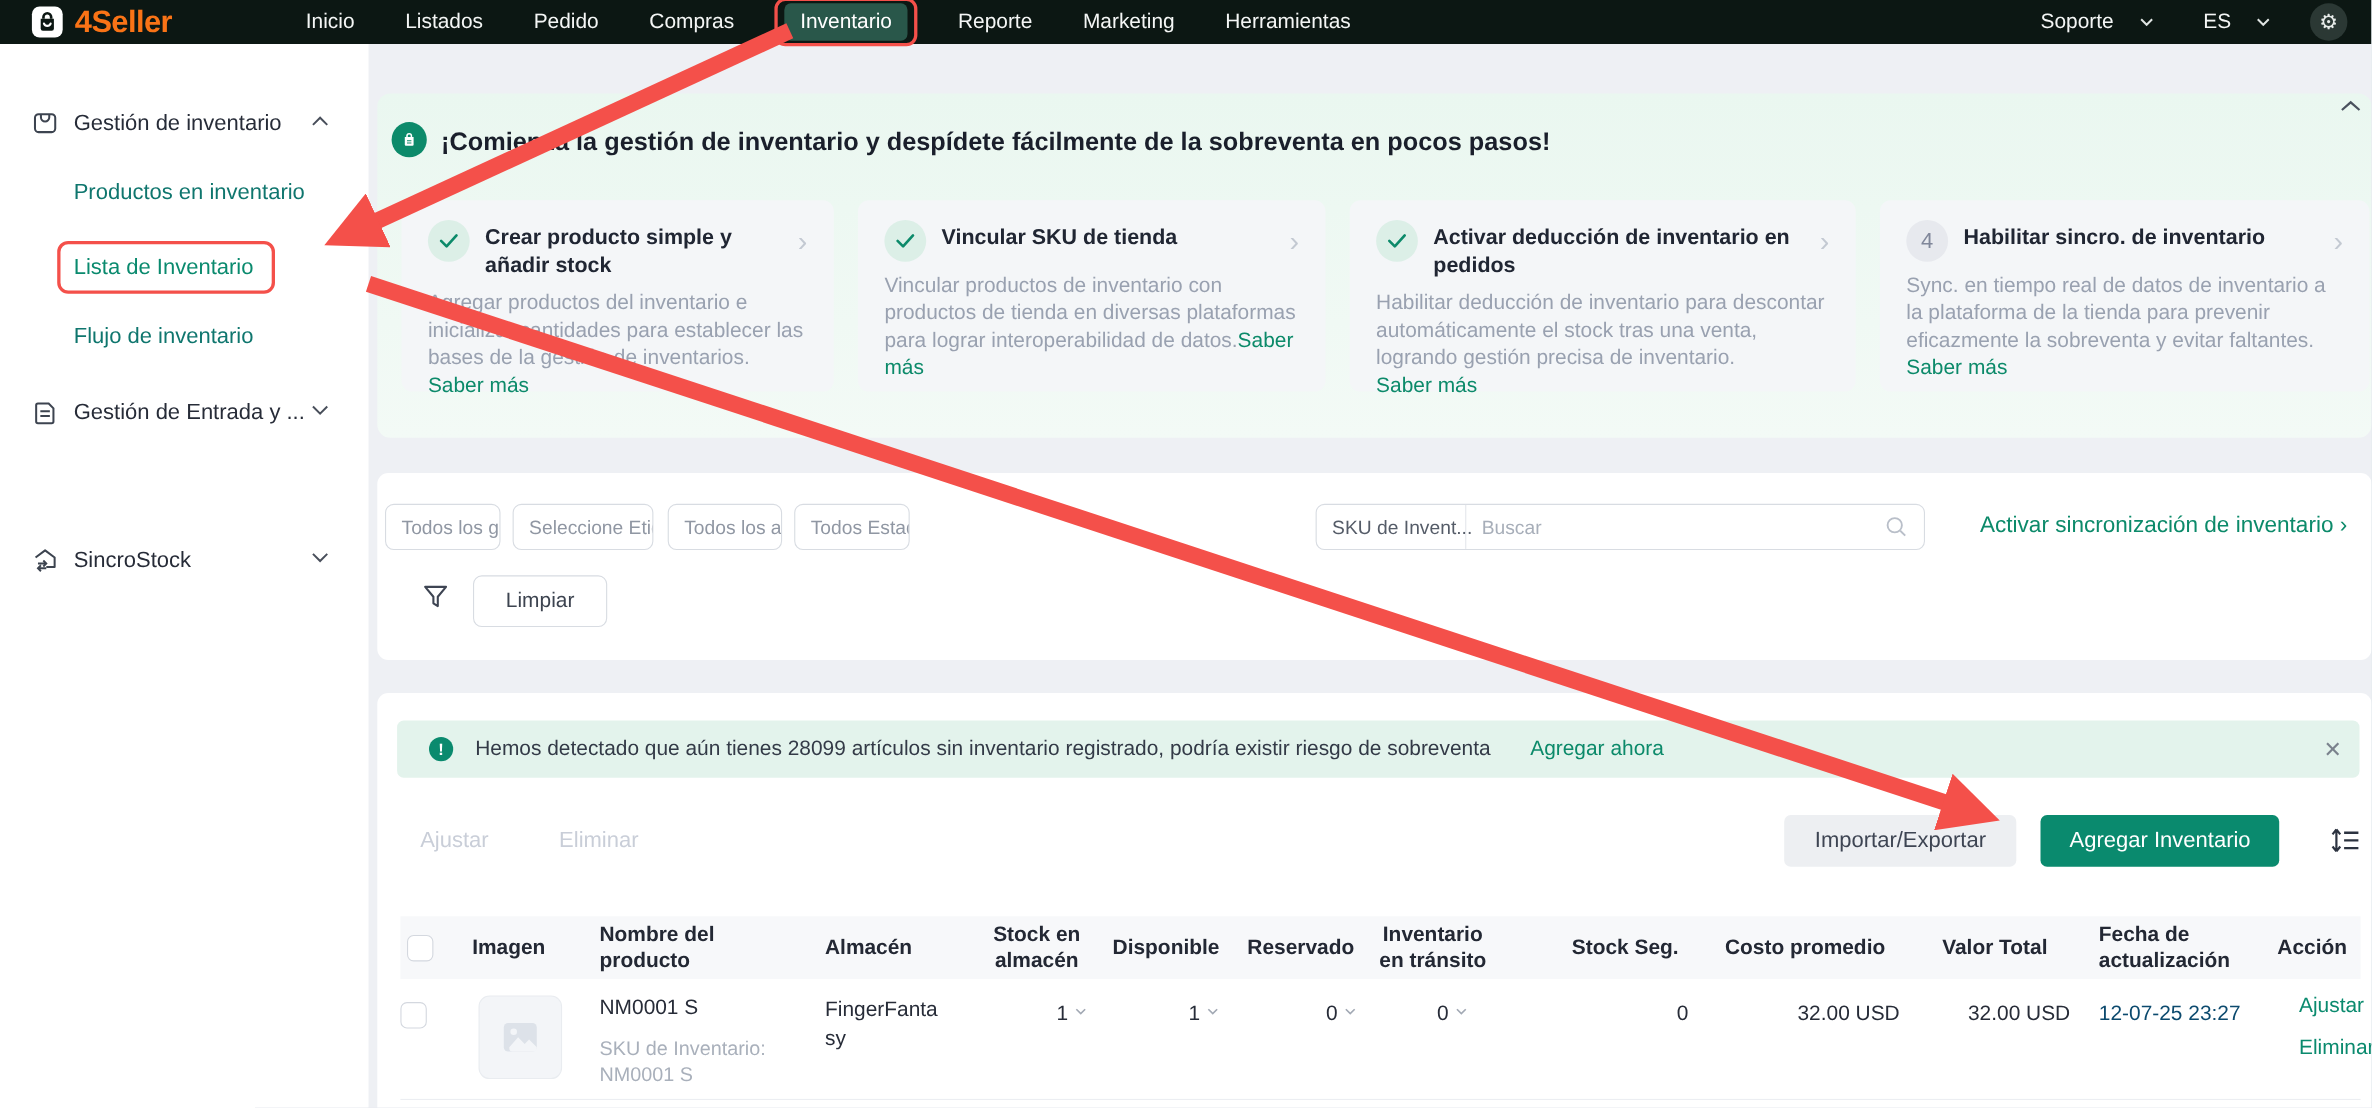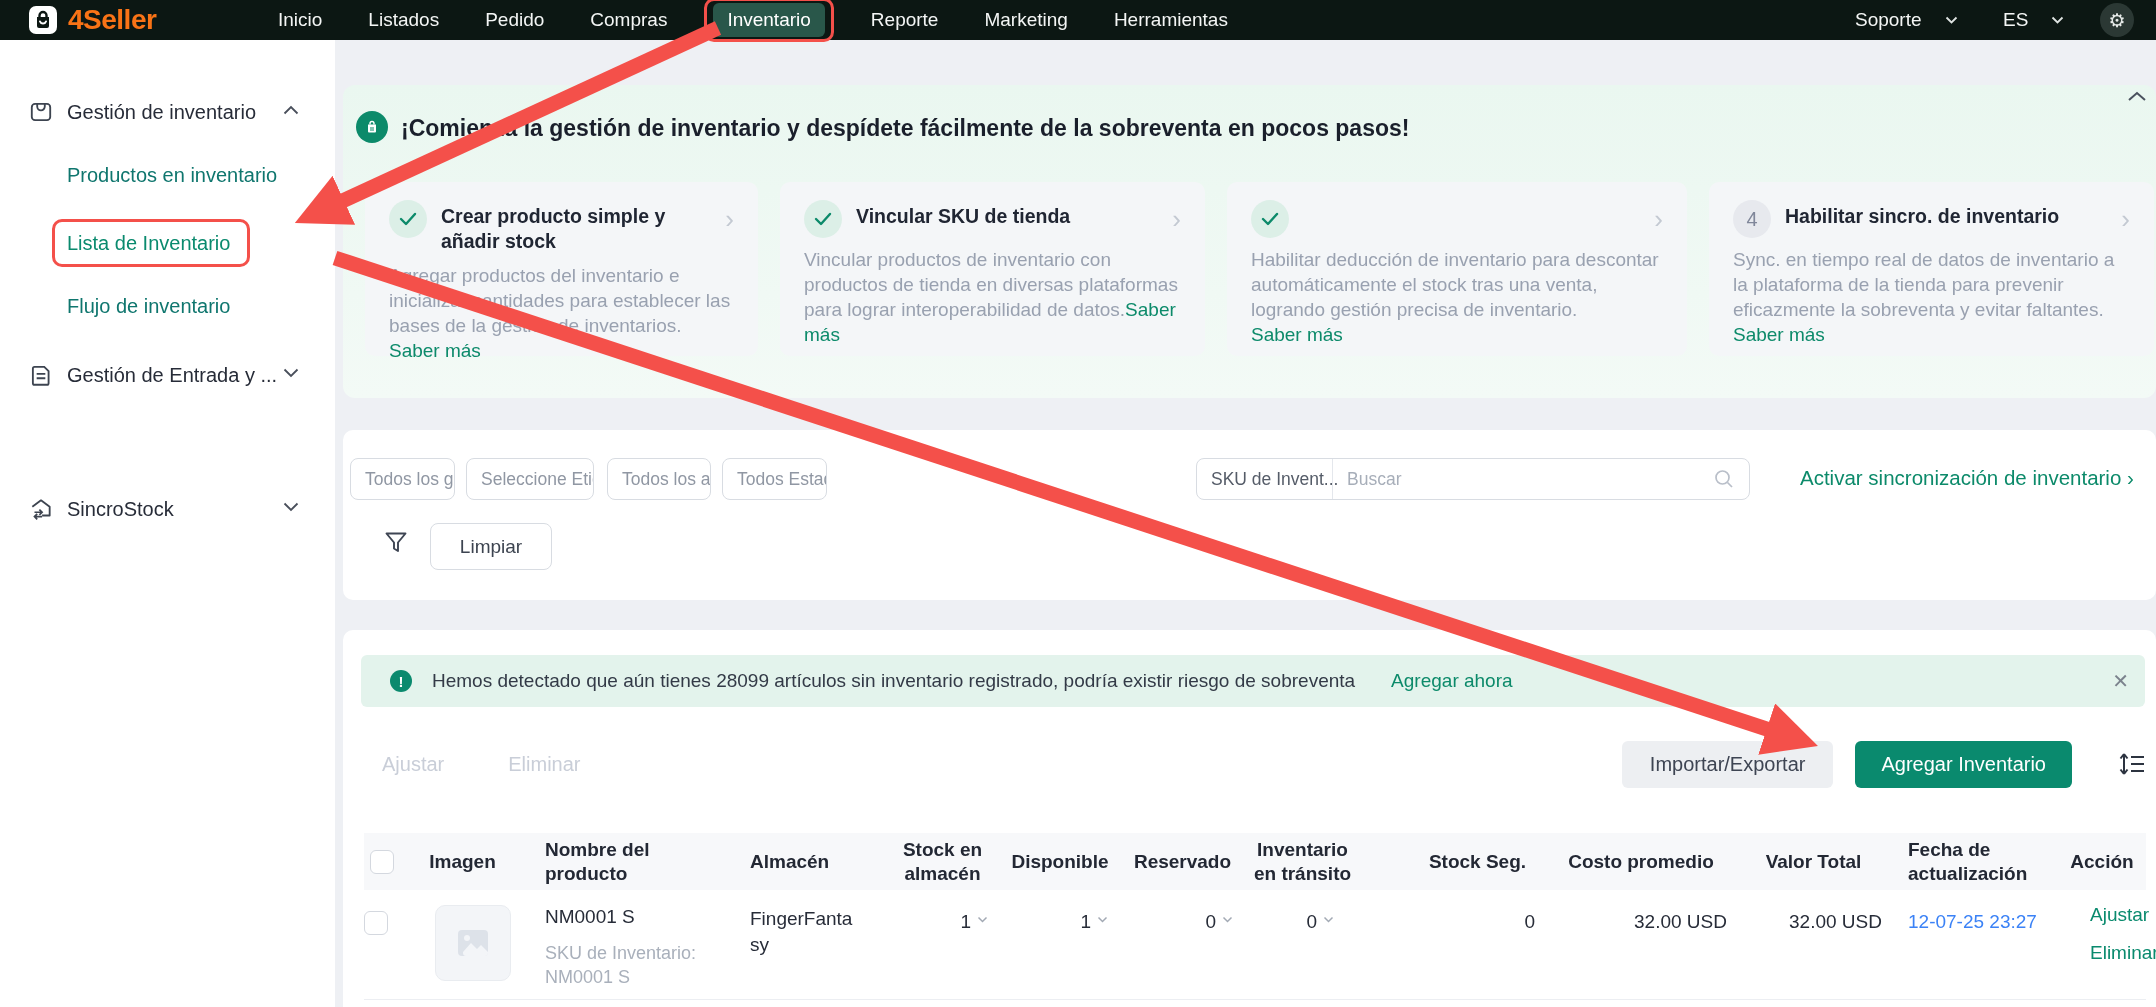--- a/index.html
+++ b/index.html
@@ -203,20 +203,21 @@
         <div class="card-desc"><span>Vincular productos de inventario con productos de tienda en diversas plataformas para lograr interoperabilidad de datos.</span><span class="saber">Saber más</span></div>
       </div>
 
       <div class="card" style="width:460px;">
         <div class="card-head">
           <div class="step-circle">
             <svg width="18" height="14" viewBox="0 0 18 14">
                 <path d="M2 7 l5 5 9 -10" stroke="#0c8a6a" stroke-width="2.4" fill="none" stroke-linecap="round" stroke-linejoin="round"></path>
               </svg>
           </div>
+          <div class="card-title">Activar deducción de inventario en pedidos</div>
           <div class="card-arrow">›</div>
         </div>
         <div class="card-desc">Habilitar deducción de inventario para descontar automáticamente el stock tras una venta, logrando gestión precisa de inventario.</div>
         <div class="saber-block"><span class="saber">Saber más</span></div>
       </div>
 
       <div class="card" style="width:445px;">
         <div class="card-head">
           <div class="step-circle num">4</div>
           <div class="card-title">Habilitar sincro. de inventario</div>
@@ -359,21 +360,21 @@
       </div>
       <div class="td-num" style="padding-right:10px;">
           <span>0</span>
         </div>
       <div class="td-num" style="padding-right:10px;">
           <span>32.00 USD</span>
         </div>
       <div class="td-num" style="padding-right:8px;">
           <span>32.00 USD</span>
         </div>
-      <div style="padding:21px 0 0 18px; font-size:19px; color:#3b82f6;"><span>12-07-25 23:27</span></div>
+      <div style="padding:21px 0 0 18px; font-size:19px; color:#0c4a6e;"><span>12-07-25 23:27</span></div>
       <div class="action-cell">
         <span class="action-link">Ajustar</span>
         <span class="action-link">Eliminar</span>
       </div>
     </div>
   </div>
 
   <svg class="annot" width="2156" height="1007" viewBox="0 0 2156 1007">
     <defs>
       <marker id="arrowhead" viewBox="0 0 10 10" refX="6.5" refY="5" markerWidth="3.6" markerHeight="3.6" orient="auto">

